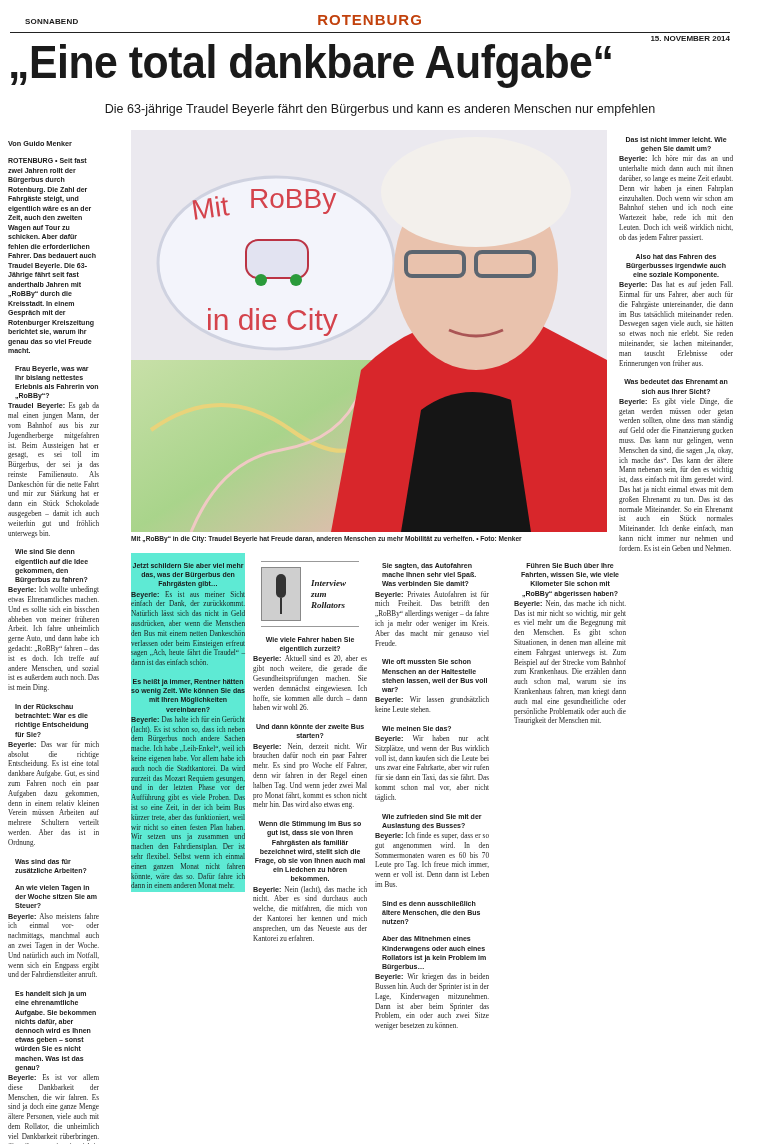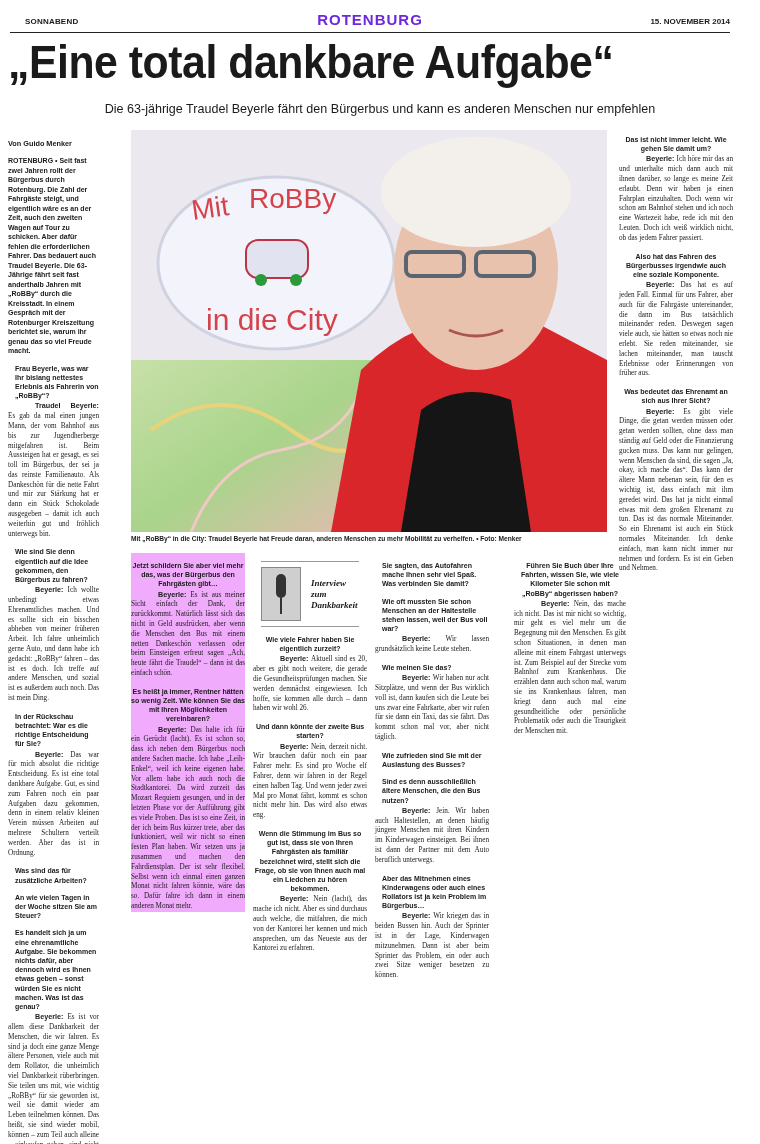--- a/index.html
+++ b/index.html
@@ -1,27 +1,27 @@
 <!DOCTYPE html>
 <html><head>
 <meta charset="utf-8">
 <style>
   html, body { margin:0; padding:0; background:#fff; }
   body { width:760px; height:1144px; position:relative; overflow:hidden; color:#1a1a1a; }
   .masthead { position:absolute; left:10px; top:10px; width:720px; height:22px; border-bottom:1.5px solid #222; }
   .mh-left { position:absolute; left:0; top:7px; font:bold 8px "Liberation Sans", sans-serif; letter-spacing:0.2px;margin-left:15px; }
-  .mh-center { position:absolute; left:0; right:0; top:1px; text-align:center; font:bold 15px "Liberation Sans", sans-serif; color:#6d28d9; letter-spacing:1px; }
-  .mh-right { position:absolute; right:0; top:7px; font:bold 8px "Liberation Sans", sans-serif;margin-left:8px; }
+  .mh-center { position:absolute; left:0; right:0; top:1px; text-align:center; font:bold 15px "Liberation Sans", sans-serif; color:#c2410c; letter-spacing:1px; }
+  .mh-right { position:absolute; right:0; top:24px; font:bold 8px "Liberation Sans", sans-serif;margin-left:8px; }
   .headline { position:absolute; left:8px; top:36px; width:730px; font:bold 46px "Liberation Sans", sans-serif; letter-spacing:-0.5px; line-height:52px; white-space:nowrap; transform:scaleX(0.93); transform-origin:left top; }
   .subhead { position:absolute; left:0; width:760px; top:101px; text-align:center; font:13.5px "Liberation Sans", sans-serif; transform:scaleX(0.93); }
   .col { position:absolute; font:7.2px/9.8px "Liberation Serif", serif; text-align:justify; hyphens:auto; }
   .col p { margin:0; }
   .q { font:bold 7px/9.2px "Liberation Sans", sans-serif; margin:8px 0 1px 0; padding-left:7px; text-align:left; }
   .q.center { text-align:center; padding-left:0; }
-  .b { font-family:"Liberation Sans", sans-serif; font-weight:bold;margin-left:27px; }
+  .b { font-family:"Liberation Sans", sans-serif; font-weight:bold; }
   .byline { font:bold 7.3px "Liberation Sans", sans-serif; margin-bottom:8px;margin-top:12px; }
   .intro { font:bold 7px/9.5px "Liberation Sans", sans-serif; text-align:left; }
   .photo { position:absolute; left:131px; top:130px; width:476px; height:402px; overflow:hidden; background:#eceaf0; }
   .caption { position:absolute; left:131px; top:535px; width:480px; font:bold 6.6px "Liberation Sans", sans-serif; white-space:nowrap; }
   .iview { border-top:1.5px solid #999; border-bottom:1.5px solid #999; margin:8px 8px; padding:5px 0; display:flex; align-items:center; gap:10px; }
   .mic { width:38px; height:52px; background:#cfcfcf; border:1px solid #888; position:relative; }
   .iview-text { font:bold italic 9px/11px "Liberation Serif", serif; }
 </style>
 </head>
 <body>
@@ -39,20 +39,21 @@
   <div class="byline">Von Guido Menker</div>
   <p class="intro">ROTENBURG • Seit fast zwei Jahren rollt der Bürgerbus durch Rotenburg. Die Zahl der Fahrgäste steigt, und eigentlich wäre es an der Zeit, auch den zweiten Wagen auf Tour zu schicken. Aber dafür fehlen die erforderlichen Fahrer. Das bedauert auch Traudel Beyerle. Die 63-Jährige fährt seit fast anderthalb Jahren mit „RoBBy“ durch die Kreisstadt. In einem Gespräch mit der Rotenburger Kreiszeitung berichtet sie, warum ihr genau das so viel Freude macht.</p>
   <div class="q">Frau Beyerle, was war Ihr bislang nettestes Erlebnis als Fahrerin von „RoBBy“?</div>
   <p><span class="b">Traudel Beyerle:</span> <span>Es gab da mal einen jungen Mann, der vom Bahnhof aus bis zur Jugendherberge mitgefahren ist. Beim Aussteigen hat er gesagt, es sei toll im Bürgerbus, der sei ja das reinste Familienauto. Als Dankeschön für die nette Fahrt und mir zur Stärkung hat er dann ein Stück Schokolade ausgegeben – damit ich auch weiterhin gut und fröhlich unterwegs bin.</span></p>
   <div class="q">Wie sind Sie denn eigentlich auf die Idee gekommen, den Bürgerbus zu fahren?</div>
   <p><span class="b">Beyerle:</span> <span>Ich wollte unbedingt etwas Ehrenamtliches machen. Und es sollte sich ein bisschen abheben von meiner früheren Arbeit. Ich fahre unheimlich gerne Auto, und dann habe ich gedacht: „RoBBy“ fahren – das ist es doch. Ich treffe auf andere Menschen, und sozial ist es außerdem auch noch. Das ist mein Ding.</span></p>
   <div class="q">In der Rückschau betrachtet: War es die richtige Entscheidung für Sie?</div>
   <p><span class="b">Beyerle:</span> <span>Das war für mich absolut die richtige Entscheidung. Es ist eine total dankbare Aufgabe. Gut, es sind zum Fahren noch ein paar Aufgaben dazu gekommen, denn in einem relativ kleinen Verein müssen Arbeiten auf mehrere Schultern verteilt werden. Aber das ist in Ordnung.</span></p>
   <div class="q">Was sind das für zusätzliche Arbeiten?</div>
   <div class="q">An wie vielen Tagen in der Woche sitzen Sie am Steuer?</div>
+  <p><span class="b">Beyerle:</span> <span>Also meistens fahre ich einmal vor- oder nachmittags, manchmal auch an zwei Tagen in der Woche. Und natürlich auch im Notfall, wenn sich ein Engpass ergibt und der Fahrdienstleiter anruft.</span></p>
   <div class="q">Es handelt sich ja um eine ehrenamtliche Aufgabe. Sie bekommen nichts dafür, aber dennoch wird es Ihnen etwas geben – sonst würden Sie es nicht machen. Was ist das genau?</div>
   <p><span class="b">Beyerle:</span> <span>Es ist vor allem diese Dankbarkeit der Menschen, die wir fahren. Es sind ja doch eine ganze Menge ältere Personen, viele auch mit dem Rollator, die unheimlich viel Dankbarkeit rüberbringen. Sie teilen uns mit, wie wichtig „RoBBy“ für sie geworden ist, weil sie damit wieder am Leben teilnehmen können. Das heißt, sie sind wieder mobil, können – zum Teil auch alleine – einkaufen gehen, sind nicht mehr nur auf die Kinder oder andere Menschen angewiesen, weil sie auch mit dem Rollator mitfahren können. Sie können am Samstag zum Markt fahren, und ich glaube, für manche ist es auch ganz wichtig, dass im Bus kommuniziert wird. Daher bekommen wir auch immer wieder gesagt, wie familiär es bei uns zugeht. Viele kennen sich oder lernen sich im Bus kennen. Ich habe es schon mitbekommen, dass dadurch Verbindungen entstanden sind – so nach dem Motto: Dann treffen wir uns heute Nachmittag wieder. Und dann fahren sie gemeinsam zum Kaffeetrinken in die Stadt.</span></p>
 </div>
 
 <div class="photo">
   <svg width="476" height="402" viewBox="0 0 476 402">
     <defs>
       <linearGradient id="mapg" x1="0" y1="0" x2="1" y2="1">
         <stop offset="0" stop-color="#c8e0a8"></stop>
           <stop offset="0.5" stop-color="#a9d48b"></stop>
@@ -74,54 +75,55 @@
     <path d="M270 402 L290 280 Q330 250 380 270 L400 402 Z" fill="#151515"></path>
     <ellipse cx="345" cy="140" rx="82" ry="100" fill="#e9c2ad"></ellipse>
     <ellipse cx="345" cy="62" rx="95" ry="55" fill="#f3f0ec"></ellipse>
     <rect x="275" y="122" width="58" height="24" rx="6" fill="none" stroke="#5b6570" stroke-width="4"></rect>
     <rect x="345" y="122" width="58" height="24" rx="6" fill="none" stroke="#5b6570" stroke-width="4"></rect>
     <path d="M318 200 Q345 212 372 200" stroke="#a55" stroke-width="3" fill="none"></path>
   </svg>
 </div>
 <div class="caption">Mit „RoBBy“ in die City: Traudel Beyerle hat Freude daran, anderen Menschen zu mehr Mobilität zu verhelfen. • Foto: Menker</div>
 
-<div class="col" id="c2" style="left:131px; top:553px; width:114px; background:#f0abfc;">
+<div class="col" id="c2" style="left:131px; top:553px; width:114px; background:#5eead4;">
     <div class="q center">Jetzt schildern Sie aber viel mehr das, was der Bürgerbus den Fahrgästen gibt…</div>
     <p><span class="b">Beyerle: </span><span>Es ist aus meiner Sicht einfach der Dank, der zurückkommt. Natürlich lässt sich das nicht in Geld ausdrücken, aber wenn die Menschen den Bus mit einem netten Dankeschön verlassen oder beim Einsteigen erfreut sagen „Ach, heute fährt die Traudel“ – dann ist das einfach schön.</span></p>
     <div class="q center">Es heißt ja immer, Rentner hätten so wenig Zeit. Wie können Sie das mit Ihren Möglichkeiten vereinbaren?</div>
     <p><span class="b">Beyerle: </span><span>Das halte ich für ein Gerücht (lacht). Es ist schon so, dass ich neben dem Bürgerbus noch andere Sachen mache. Ich habe „Leih-Enkel“, weil ich keine eigenen habe. Vor allem habe ich auch noch die Stadtkantorei. Da wird zurzeit das Mozart Requiem gesungen, und in der letzten Phase vor der Aufführung gibt es viele Proben. Das ist so eine Zeit, in der ich beim Bus kürzer trete, aber das funktioniert, weil wir nicht so einen festen Plan haben. Wir setzen uns ja zusammen und machen den Fahrdienstplan. Der ist sehr flexibel. Selbst wenn ich einmal einen ganzen Monat nicht fahren könnte, wäre das so. Dafür fahre ich dann in einem anderen Monat mehr.</span></p>
   </div>
 <div class="col" id="c3" style="left:253px; top:553px; width:114px;">
     <div class="iview">
       <div class="mic"><svg width="38" height="52">
           <rect x="14" y="6" width="10" height="24" rx="5" fill="#333"></rect>
           <rect x="18" y="30" width="2" height="16" fill="#333"></rect>
         </svg></div>
       <div class="iview-text">
         <div>Interview</div>
         <div>zum</div>
-        <div>Dankbarkeit</div>
+        <div>Rollators</div>
       </div>
     </div>
     <div class="q center">Wie viele Fahrer haben Sie eigentlich zurzeit?</div>
     <p><span class="b">Beyerle: </span><span>Aktuell sind es 20, aber es gibt noch weitere, die gerade die Gesundheitsprüfungen machen. Sie werden demnächst eingewiesen. Ich hoffe, sie kommen alle durch – dann haben wir wohl 26.</span></p>
     <div class="q center">Und dann könnte der zweite Bus starten?</div>
     <p><span class="b">Beyerle: </span><span>Nein, derzeit nicht. Wir brauchen dafür noch ein paar Fahrer mehr. Es sind pro Woche elf Fahrer, denn wir fahren in der Regel einen halben Tag. Und wenn jeder zwei Mal pro Monat fährt, kommt es schon nicht mehr hin. Das wird also etwas eng.</span></p>
     <div class="q center">Wenn die Stimmung im Bus so gut ist, dass sie von Ihren Fahrgästen als familiär bezeichnet wird, stellt sich die Frage, ob sie von Ihnen auch mal ein Liedchen zu hören bekommen.</div>
     <p><span class="b">Beyerle: </span><span>Nein (lacht), das mache ich nicht. Aber es sind durchaus auch welche, die mitfahren, die mich von der Kantorei her kennen und mich ansprechen, um das Neueste aus der Kantorei zu erfahren.</span></p>
   </div>
 <div class="col" id="c4" style="left:375px; top:553px; width:114px;">
     <div class="q">Sie sagten, das Autofahren mache Ihnen sehr viel Spaß. Was verbinden Sie damit?</div>
+    <p><span class="b">Beyerle: </span><span>Privates Autofahren ist für mich Freiheit. Das betrifft den „RoBBy“ allerdings weniger – da fahre ich ja mehr oder weniger im Kreis. Aber das macht mir genauso viel Freude.</span></p>
     <div class="q">Wie oft mussten Sie schon Menschen an der Haltestelle stehen lassen, weil der Bus voll war?</div>
     <p><span class="b">Beyerle: </span><span>Wir lassen grundsätzlich keine Leute stehen.</span></p>
     <div class="q">Wie meinen Sie das?</div>
     <p><span class="b">Beyerle: </span><span>Wir haben nur acht Sitzplätze, und wenn der Bus wirklich voll ist, dann kaufen sich die Leute bei uns zwar eine Fahrkarte, aber wir rufen für sie dann ein Taxi, das sie fährt. Das kommt schon mal vor, aber nicht täglich.</span></p>
     <div class="q">Wie zufrieden sind Sie mit der Auslastung des Busses?</div>
+    <p><span class="b">Beyerle: </span><span>Ich finde es super, dass er so gut angenommen wird. In den Sommermonaten waren es 60 bis 70 Leute pro Tag. Ich freue mich immer, wenn er voll ist. Denn dann ist Leben im Bus.</span></p>
     <div class="q">Sind es denn ausschließlich ältere Menschen, die den Bus nutzen?</div>
-    <p><span class="b">Beyerle: </span><span>Jein. Wir haben auch Haltestellen, an denen häufig jüngere Menschen mit ihren Kindern im Kinderwagen einsteigen. Bei ihnen ist dann der Partner mit dem Auto beruflich unterwegs.</span></p>
     <div class="q">Aber das Mitnehmen eines Kinderwagens oder auch eines Rollators ist ja kein Problem im Bürgerbus…</div>
     <p><span class="b">Beyerle: </span><span>Wir kriegen das in beiden Bussen hin. Auch der Sprinter ist in der Lage, Kinderwagen mitzunehmen. Dann ist aber beim Sprinter das Problem, ein oder auch zwei Sitze weniger besetzen zu können.</span></p>
   </div>
 <div class="col" id="c5" style="left:514px; top:553px; width:112px;">
     <div class="q center">Führen Sie Buch über Ihre Fahrten, wissen Sie, wie viele Kilometer Sie schon mit „RoBBy“ abgerissen haben?</div>
     <p><span class="b">Beyerle: </span><span>Nein, das mache ich nicht. Das ist mir nicht so wichtig, mir geht es viel mehr um die Begegnung mit den Menschen. Es gibt schon Situationen, in denen man alleine mit einem Fahrgast unterwegs ist. Zum Beispiel auf der Strecke vom Bahnhof zum Krankenhaus. Die erzählen dann auch schon mal, warum sie ins Krankenhaus fahren, man kriegt dann auch mal eine gesundheitliche oder persönliche Problematik oder auch die Traurigkeit der Menschen mit.</span></p>
   </div>
 <div class="col" id="c6" style="left:619px; top:127px; width:114px;">
     <div class="q center">Das ist nicht immer leicht. Wie gehen Sie damit um?</div>
     <p><span class="b">Beyerle: </span><span>Ich höre mir das an und unterhalte mich dann auch mit ihnen darüber, so lange es meine Zeit erlaubt. Denn wir haben ja einen Fahrplan einzuhalten. Doch wenn wir schon am Bahnhof stehen und ich noch eine Wartezeit habe, rede ich mit den Leuten. Doch ich weiß wirklich nicht, ob das jedem Fahrer passiert.</span></p>

